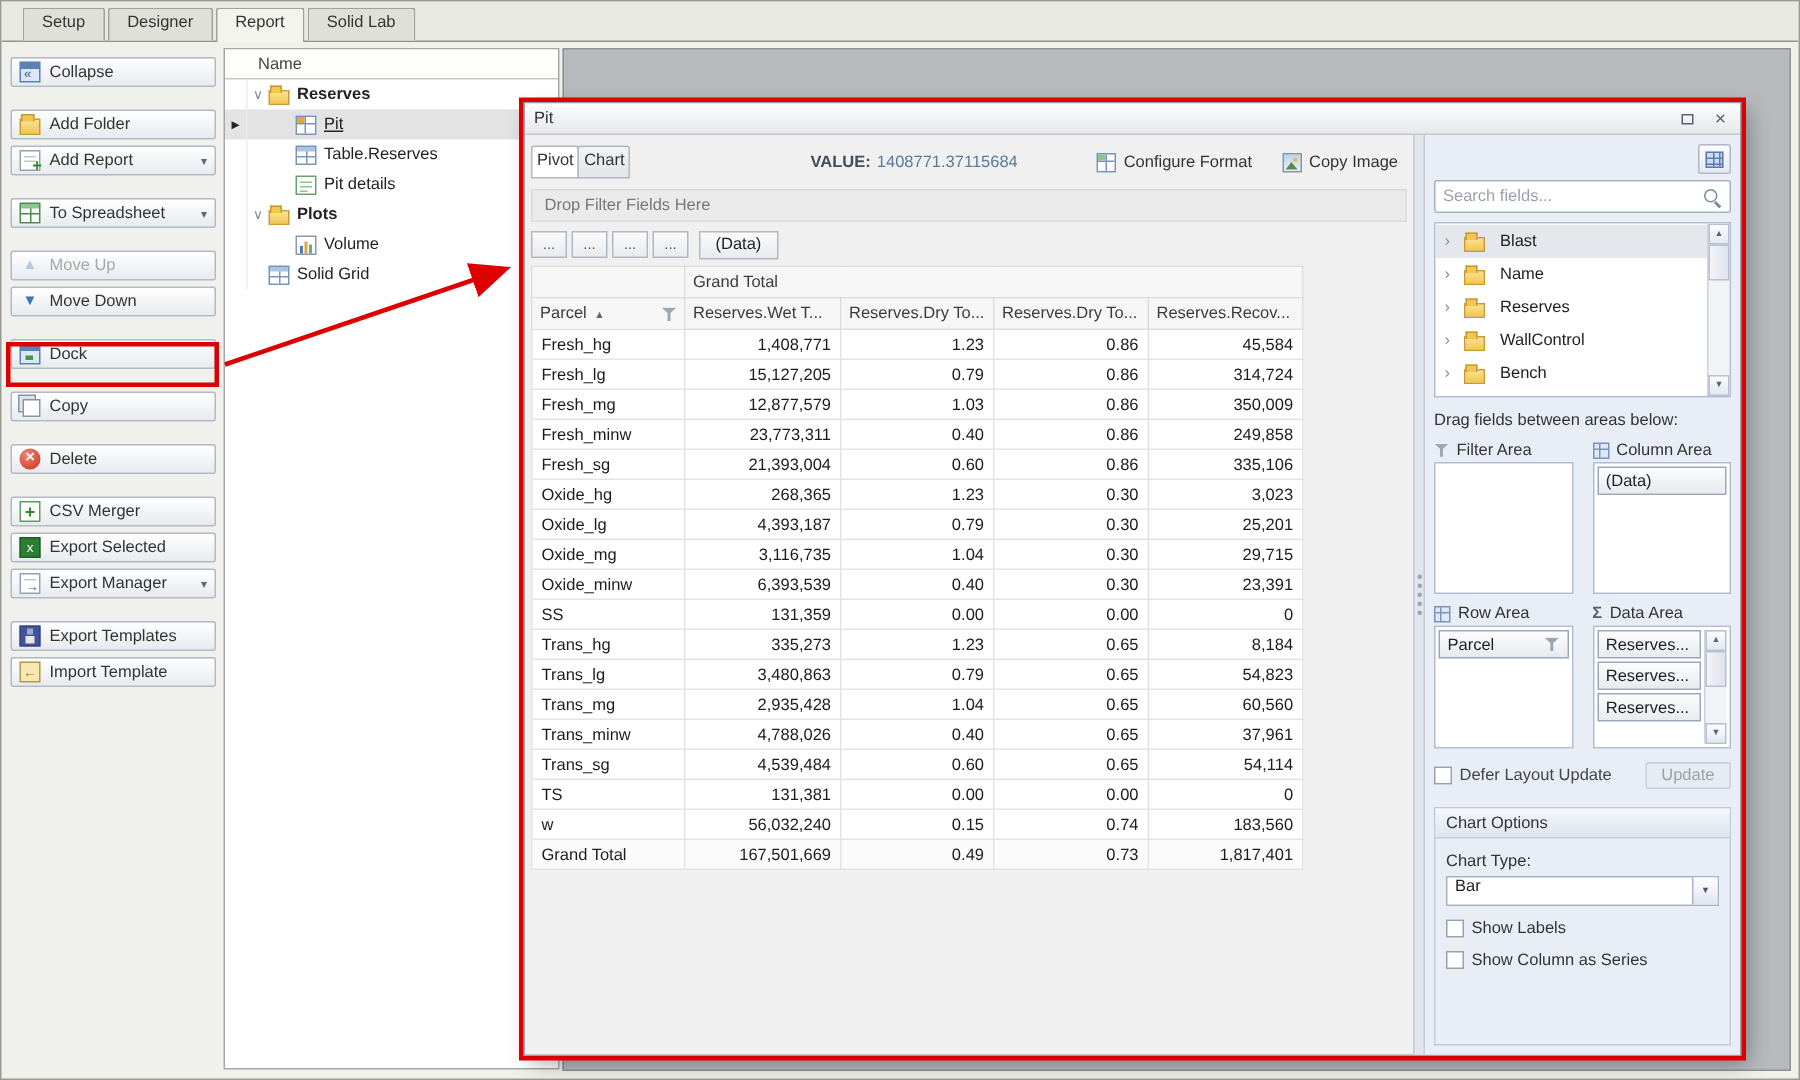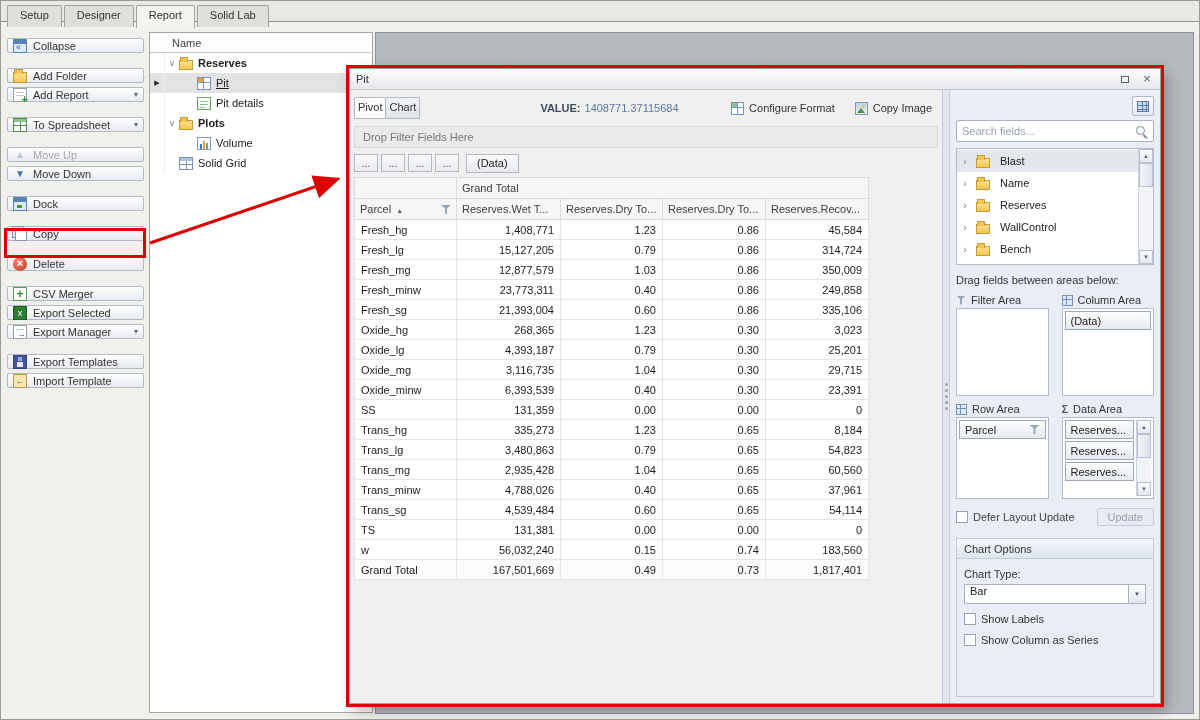--- a/index.html
+++ b/index.html
@@ -1,27 +1,27 @@
 <!DOCTYPE html>
 <html><head>
 <meta charset="utf-8">
 <style>
   *{box-sizing:border-box;margin:0;padding:0}
   html,body{width:1200px;height:720px;overflow:hidden}
   body{font-family:"Liberation Sans",sans-serif;font-size:11px;background:#d8d8d2}
   .app{position:relative;width:1200px;height:720px;background:#f0f0ec;border:1px solid #9a9a94;overflow:hidden}
 
   
-  .tabbar{position:absolute;left:0;top:0;right:0;height:21px;background:#e9e9e3;border-bottom:1px solid #94948e;padding:4px 6px 0;display:flex;gap:2px}
+  .tabbar{position:absolute;left:0;top:0;right:0;height:27px;background:#e9e9e3;border-bottom:1px solid #94948e;padding:4px 14px 0;display:flex;gap:2px}
   .tab{font-size:11px;color:#333;background:#e0e0da;border:1px solid #a2a29a;border-bottom:none;border-radius:2px 2px 0 0;padding:3px 12px 0;height:22px;white-space:nowrap}
   .tab.active{background:#f4f4ef;height:23px;margin-bottom:-1px}
 
   
   .sidebar{position:absolute;left:6px;top:31px;width:137px;bottom:6px}
-  .sbtn{display:flex;align-items:center;height:15px;margin-top:4px;padding:0 5px;background:linear-gradient(#ffffff,#e7eaef);border:1px solid #b2bac6;border-radius:2px;color:#333;cursor:default}
+  .sbtn{display:flex;align-items:center;height:20px;margin-top:4px;padding:0 5px;background:linear-gradient(#ffffff,#e7eaef);border:1px solid #b2bac6;border-radius:2px;color:#333;cursor:default}
   .sbtn:first-child{margin-top:6px}
   .sbtn.group_start{margin-top:15px}
   .sbtn .lbl{margin-left:6px;white-space:nowrap}
   .sbtn .dd{display:none;margin-left:auto;color:#566a7e;font-size:8px}
   .sbtn .dd::before{content:"▾"}
   .sbtn.dropdown .dd{display:block}
   .sbtn.disabled .lbl{color:#a8a8a8}
   .sbtn.disabled .icn{opacity:.45}
 
   .icn{width:14px;height:14px;flex:none;position:relative;display:inline-block}
@@ -276,20 +276,28 @@
           </span>
           <span class="chev"></span>
           <span class="ti ic-pivot"></span>
           <span class="tlabel">Pit</span>
         </div>
         <div class="trow lvl1">
           <span class="gut">
             <span class="cur"></span>
           </span>
           <span class="chev"></span>
+          <span class="ti ic-table"></span>
+          <span class="tlabel">Table.Reserves</span>
+        </div>
+        <div class="trow lvl1">
+          <span class="gut">
+            <span class="cur"></span>
+          </span>
+          <span class="chev"></span>
           <span class="ti ic-details"></span>
           <span class="tlabel">Pit details</span>
         </div>
         <div class="trow folder bold lvl0">
           <span class="gut">
             <span class="cur"></span>
           </span>
           <span class="chev"></span>
           <span class="ti ic-folder"></span>
           <span class="tlabel">Plots</span>

